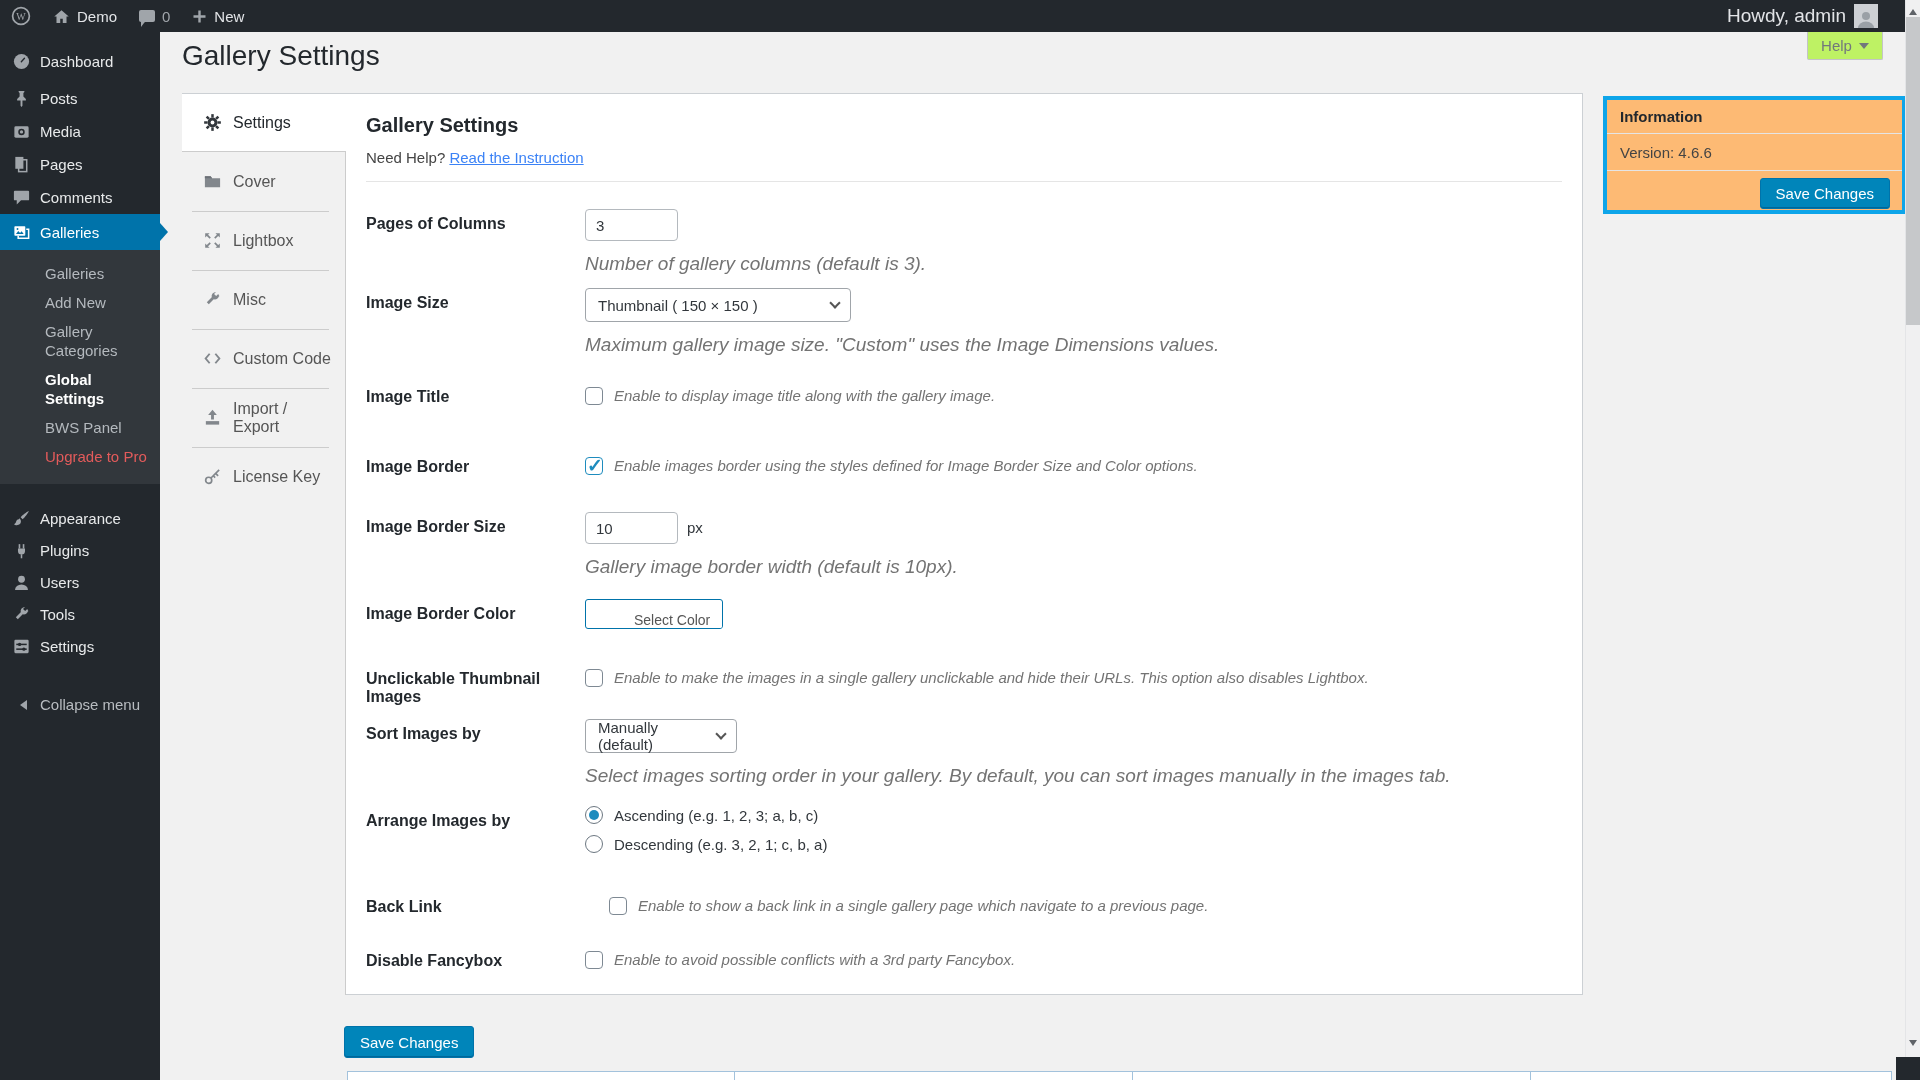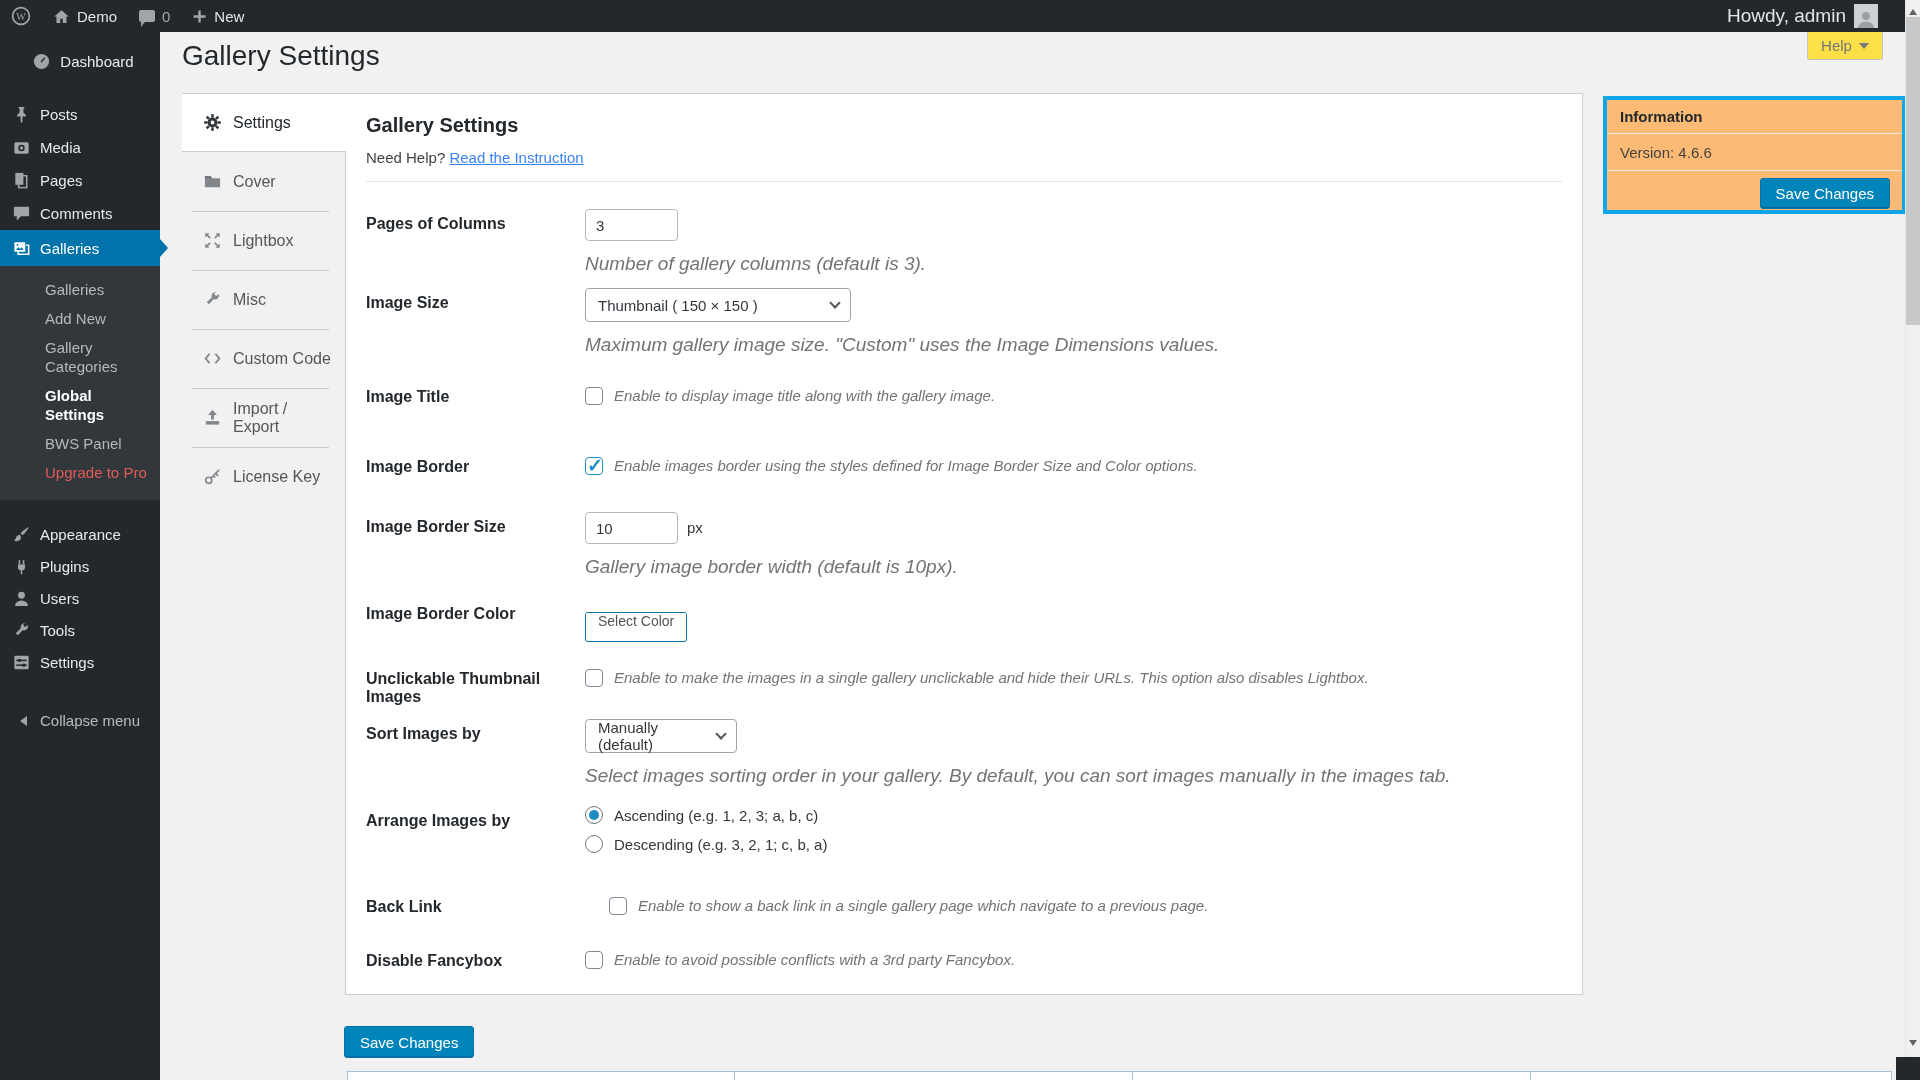--- a/index.html
+++ b/index.html
@@ -12,35 +12,35 @@
   .ab-item svg { display:block; }
   .ab-right { position:absolute; right:27px; top:0; height:32px; display:flex; align-items:center; gap:8px; font-size:19px; color:#e2e4e7; cursor:pointer; }
   .avatar { width:24px; height:24px; background:#cdd0d4; display:flex; align-items:flex-end; justify-content:center; overflow:hidden; }
   .bubble { width:16px; height:12px; background:#a0a5aa; border-radius:2px; position:relative; }
   .bubble::after { content:""; position:absolute; left:2px; bottom:-5px; border:4px solid transparent; border-top:4px solid #a0a5aa; border-left:3px solid #a0a5aa; }
 
   
   #sidebar { position:absolute; left:0; top:32px; bottom:0; width:160px; background:#23282d; z-index:30; }
   .menu-item { display:flex; align-items:center; gap:9px; height:33px; padding:0 6px 0 12px; font-size:15px; color:#e8eaeb; cursor:pointer; }
   .menu-item svg { flex:none; display:block; }
-  .menu-item.first { margin-top:13px; margin-bottom:20px;justify-content:center; }
+  .menu-item.first { margin-top:13px; margin-bottom:4px; }
   .menu-item.active { background:#0073aa; color:#fff; height:36px; position:relative; }
   .menu-item.active::after { content:""; position:absolute; right:-8px; top:50%; margin-top:-9px; width:0; height:0; border:9px solid transparent; border-left:8px solid #0073aa; border-right:none; }
   .submenu { background:#32373c; padding:9px 0 13px; }
   .submenu-item { display:block; padding:5px 10px 5px 45px; font-size:15px; line-height:19px; color:#b4b9be; cursor:pointer; }
   .submenu-item.current { color:#fff; font-weight:bold; }
   .submenu-item.upgrade { color:#e35b5b; }
   .menu-group2 { margin-top:18px; }
   .menu-group2 .menu-item { height:32px; }
   #collapse-item { margin-top:26px; color:#b8bcc0; }
   .tri-left { width:0; height:0; border:5px solid transparent; border-right:7px solid #a0a5aa; margin:0 4px 0 3px; }
 
   
   #page-title { position:absolute; left:182px; top:40px; font-size:28px; font-weight:400; color:#23282d; }
-  #help-tab { position:absolute; left:1807px; top:32px; width:76px; height:28px; background:#fde047; border:1px solid #c3c4c7; border-top:none; border-radius:0 0 2px 2px; display:flex; align-items:center; justify-content:center; gap:7px; font-size:15px; color:#72777c; cursor:pointer; }
+  #help-tab { position:absolute; left:1807px; top:32px; width:76px; height:28px; background:#bef264; border:1px solid #c3c4c7; border-top:none; border-radius:0 0 2px 2px; display:flex; align-items:center; justify-content:center; gap:7px; font-size:15px; color:#72777c; cursor:pointer; }
   .caret-down { width:0; height:0; border:5px solid transparent; border-top:6px solid #72777c; margin-top:5px; }
 
   
   #panel { position:absolute; left:182px; top:93px; width:1401px; height:902px; background:#fff; border:1px solid #ccd0d4; display:flex; }
   .tabs-col { width:164px; flex:none; background:#f1f1f1; border-right:1px solid #ccc; margin:-1px 0 -1px -1px; padding-top:1px; position:relative; z-index:2; }
   .tab { height:59px; display:flex; align-items:center; gap:11px; padding:0 8px 0 21px; font-size:16px; color:#555; position:relative; cursor:pointer; }
   .tab svg { flex:none; display:block; }
   .tab + .tab::before { content:""; position:absolute; top:0; left:10px; right:16px; height:1px; background:#ccc; }
   .tab.active { background:#fff; margin-right:-1px; border-bottom:1px solid #ccc; border-top:1px solid #ccd0d4; margin-top:-1px; color:#23282d; }
   .tab.active + .tab::before { display:none; }
@@ -65,21 +65,21 @@
   .chev { width:8px; height:8px; border-right:2px solid #555; border-bottom:2px solid #555; transform:rotate(45deg); margin:-4px 0 0 12px; flex:none; }
 
   .cb { width:18px; height:18px; border:1px solid #7e8993; border-radius:4px; background:#fff; position:relative; flex:none; margin-top:1px; cursor:pointer; }
   .cb.checked { border-color:#1e8cbe; }
   .cb.checked::after { content:"\2713"; position:absolute; left:1px; top:-4px; font-size:19px; font-weight:bold; color:#1e8cbe; }
 
   .rd { width:18px; height:18px; border:1px solid #6c7781; border-radius:50%; background:#fff; position:relative; flex:none; cursor:pointer; }
   .rd.on::after { content:""; position:absolute; left:3px; top:3px; width:10px; height:10px; border-radius:50%; background:#1e8cbe; }
   .radio-row { display:flex; align-items:center; gap:11px; margin-bottom:11px; font-size:15px; color:#32373c; }
 
-  .colorbtn { display:inline-flex; align-items:center; height:30px; border:1px solid #0073aa; border-radius:3px; overflow:hidden; cursor:pointer; background:#fff;flex-direction:column; }
+  .colorbtn { display:inline-flex; align-items:flex-end; height:30px; border:1px solid #0073aa; border-radius:3px; overflow:hidden; cursor:pointer; background:#fff; }
   .swatch { width:36px; background:#ececec; border-right:1px solid #ccc; }
   .collabel { display:flex; align-items:center; padding:0 12px; font-size:14px; color:#555; background:#fff; }
 
   .btn-primary { background:#0085ba; border:1px solid #0073aa; box-shadow:inset 0 -1px 0 #006799; color:#fff; border-radius:3px; font-size:15px; font-family:"Liberation Sans",sans-serif; height:32px; padding:0 15px; cursor:pointer; }
   #save-bottom { position:absolute; left:344px; top:1026px; z-index:10; }
 
   
   #infobox { position:absolute; left:1603px; top:96px; width:303px; height:118px; background:#fdba74; border:4px solid #0ea5e9; z-index:10; }
   .ib-title { height:34px; line-height:34px; padding:0 13px; border-bottom:1px solid #e5e5e5; font-size:15px; font-weight:bold; color:#23282d; }
   .ib-version { height:37px; line-height:37px; padding:0 13px; border-bottom:1px solid #e5e5e5; font-size:15px; color:#444; }

